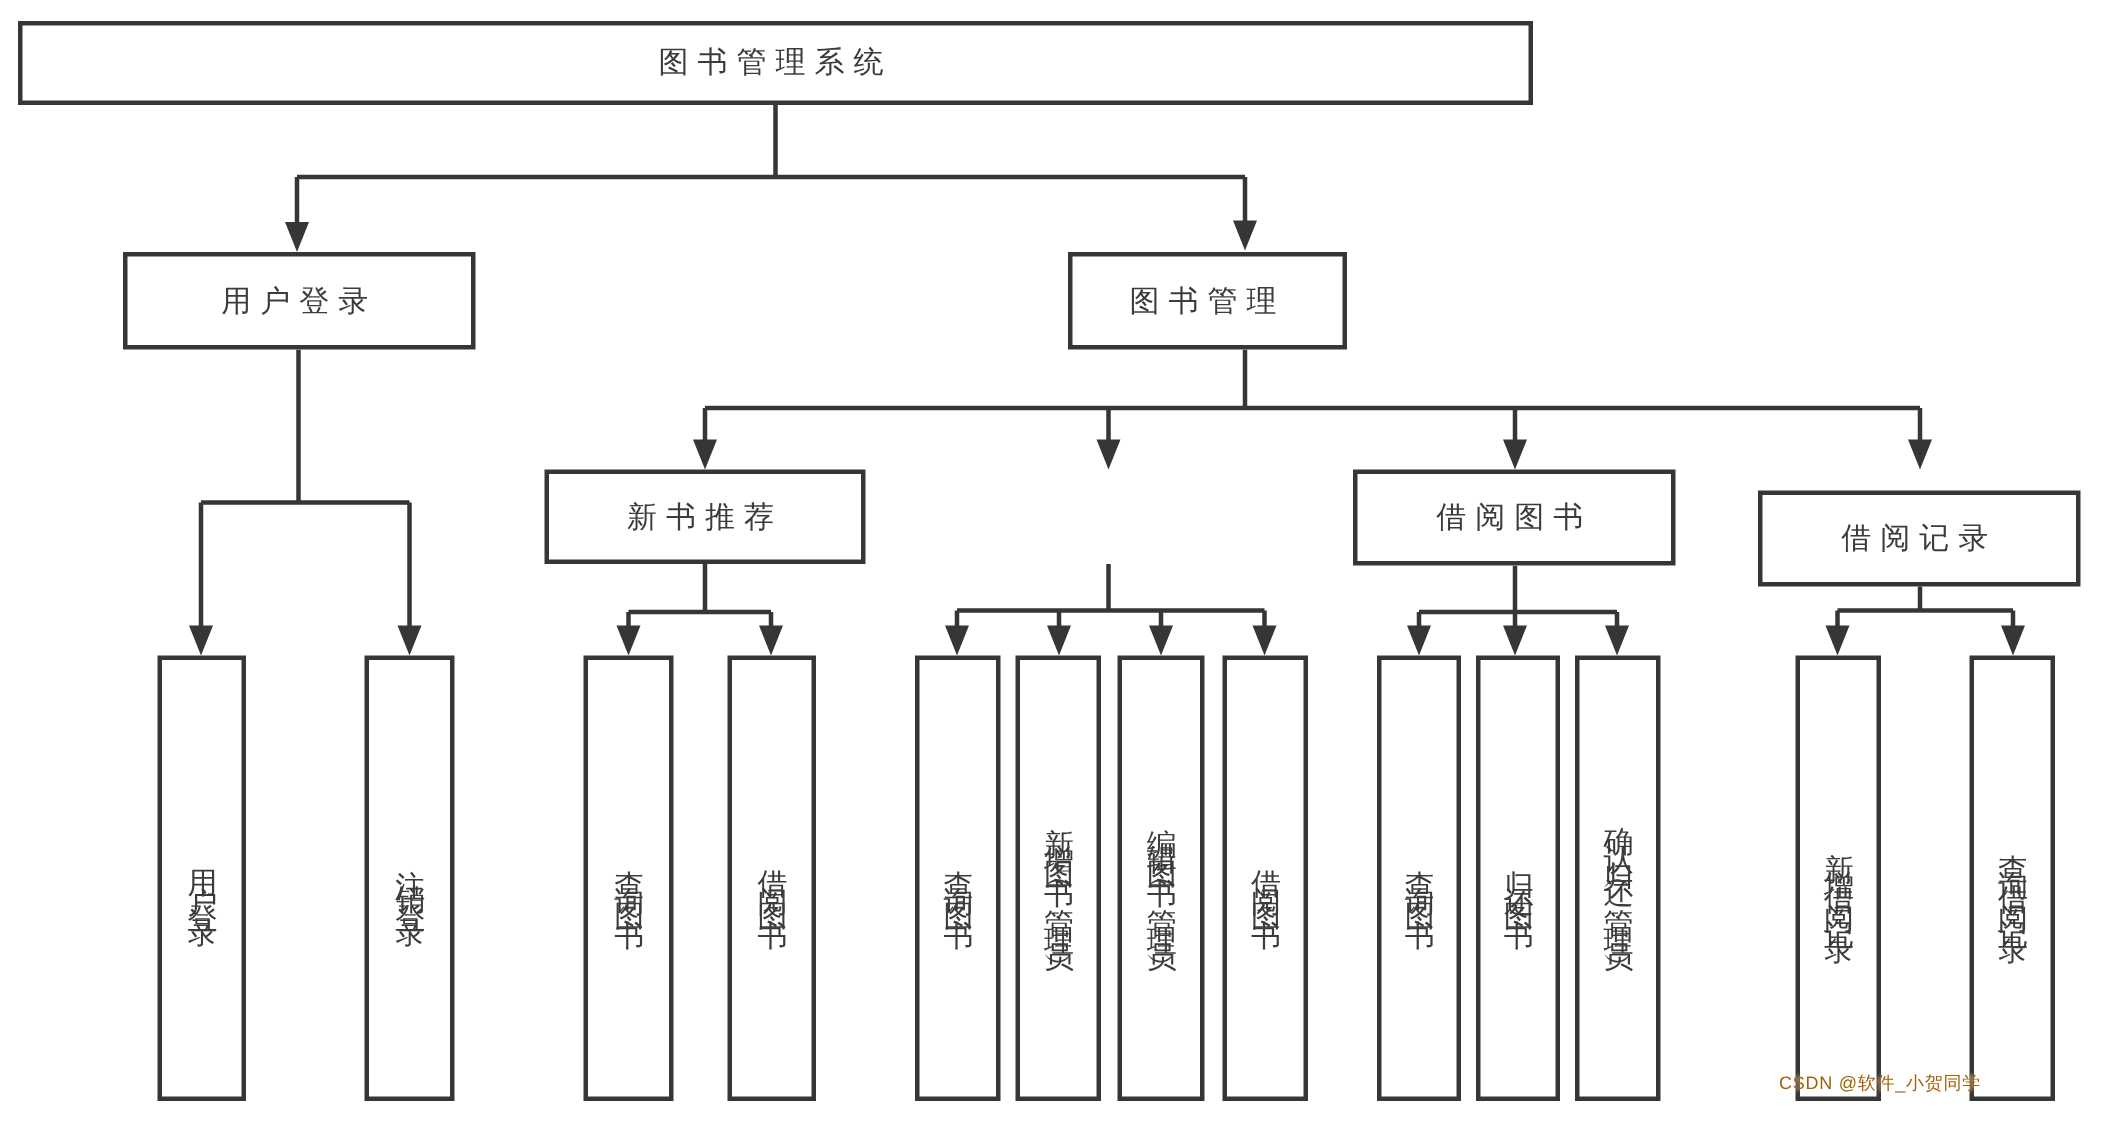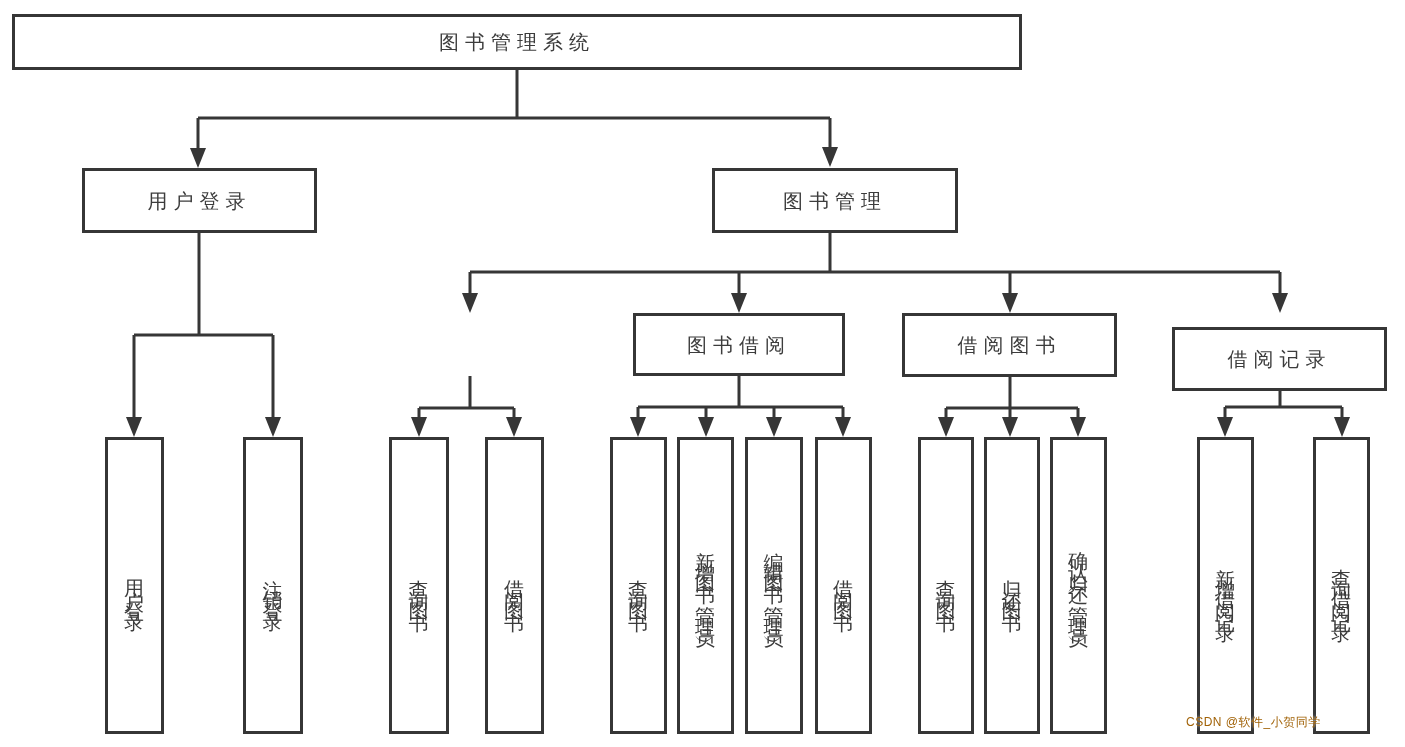--- a/index.html
+++ b/index.html
@@ -73,26 +73,26 @@
     </g>
   </svg>
 
   <div class="node" style="left:12px;top:14px;width:1010px;height:56px">
     <span class="label">图书管理系统</span>
   </div>
 
   <div class="node" style="left:82px;top:168px;width:235px;height:65px">
     <span class="label">用户登录</span>
   </div>
-  <div class="node" style="left:712px;top:168px;width:246px;height:65px">
+  <div class="node" style="left:712px;top:168px;width:186px;height:65px">
     <span class="label">图书管理</span>
   </div>
 
-  <div class="node" style="left:633px;top:313px;width:212px;height:63px">
-    <span class="label">图书借阅</span>
+  <div class="node" style="left:363px;top:313px;width:214px;height:63px">
+    <span class="label">新书推荐</span>
   </div>
   <div class="node" style="left:902px;top:313px;width:215px;height:64px">
     <span class="label">借阅图书</span>
   </div>
   <div class="node" style="left:1172px;top:327px;width:215px;height:64px">
     <span class="label">借阅记录</span>
   </div>
 
   <div class="node vnode" style="left:105px;top:437px;width:59px;height:297px">
     <span class="label">用户登录</span>

